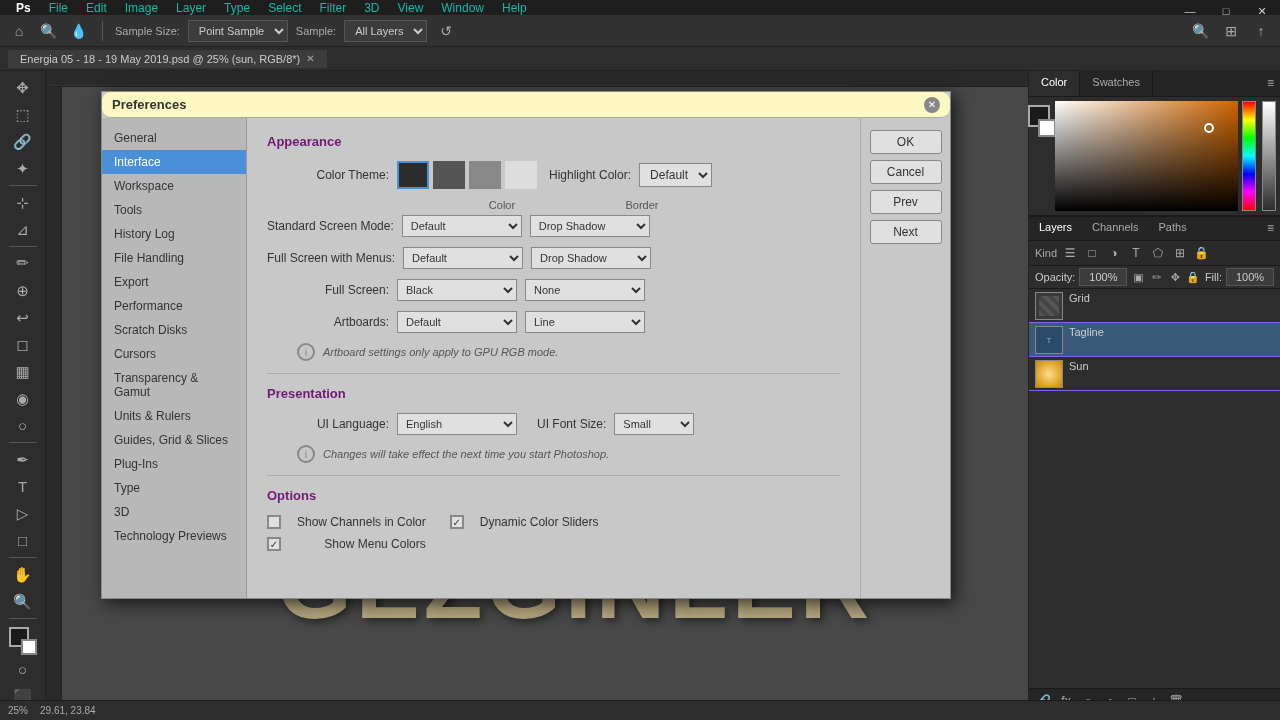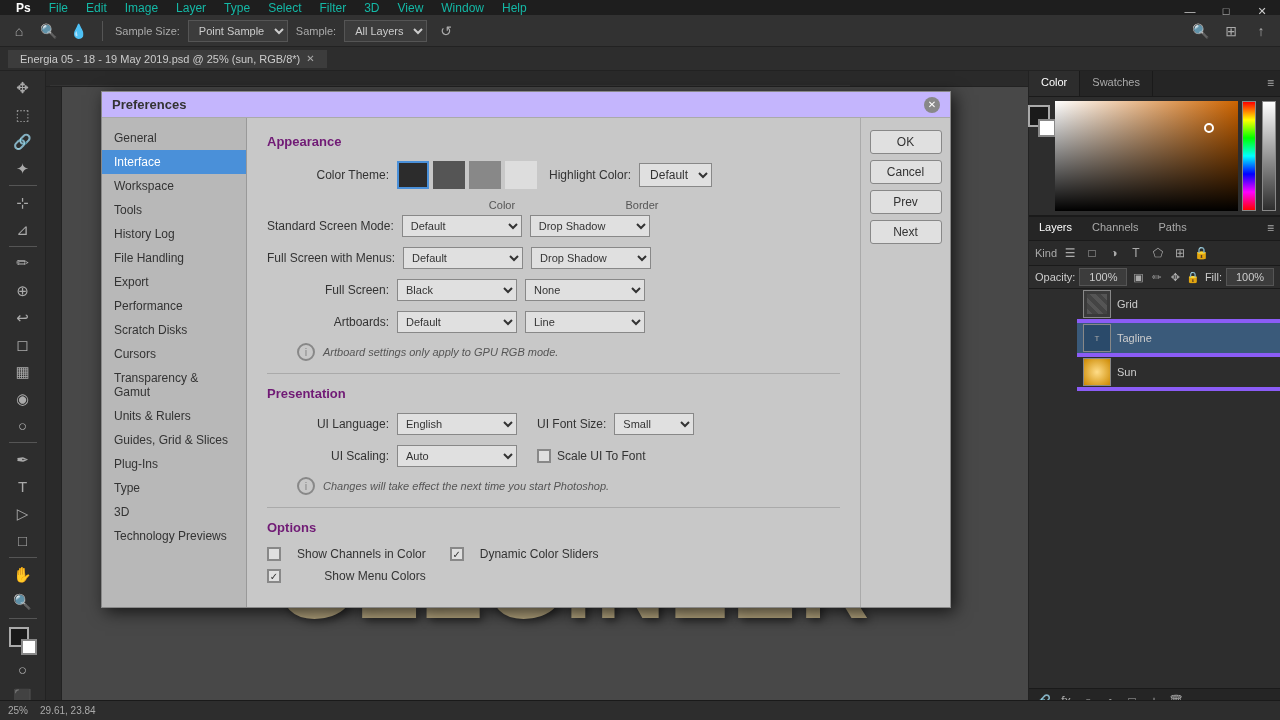--- a/index.html
+++ b/index.html
@@ -242,27 +242,26 @@
       background: #3c3c3c;
       border: 1px solid #555;
       color: #ccc;
       width: 48px;
       height: 18px;
       font-size: 11px;
       text-align: center;
     }
     .layer-row {
       display: flex;
-      align-items: center;
+      align-items: flex-start;
       padding: 3px 6px;
       gap: 6px;
       height: 34px;
-      border-bottom: 4px solid #8b5cf6;
-      cursor: pointer;
-      margin-left: 48px;
+      border-bottom: 1px solid #8b5cf6;
+      cursor: pointer;
     }
     .layer-thumb {
       width: 28px;
       height: 28px;
       background: #555;
       border: 1px solid #888;
       flex-shrink: 0;
     }
     .layer-name {
       font-size: 11px;
@@ -291,27 +290,28 @@
       top: 20px;
       left: 55px;
       width: 850px;
       background: #c8c8c8;
       border: 1px solid #888;
       box-shadow: 4px 4px 16px rgba(0,0,0,0.7);
       pointer-events: all;
       color: #222;
     }
     .dialog-titlebar {
-      background: #c4b5fd;
+      background: #fef9c3;
       height: 26px;
       display: flex;
       align-items: center;
       padding: 0 10px;
       border-bottom: 1px solid #aaa;
       justify-content: space-between;
+      border-radius: 9px;
     }
     .dialog-title {
       font-size: 13px;
       font-weight: 600;
       color: #333;
     }
     .dialog-close-btn {
       width: 16px;
       height: 16px;
       background: #888;
@@ -765,28 +765,20 @@
               <span class="form-label">UI Language:</span>
               <select class="select-sm">
                 <option>English</option>
               </select>
               <span style="font-size:12px;color:#333;margin-left:20px;margin-right:8px;">UI Font Size:</span>
               <select class="select-sm" style="width:80px;">
                 <option>Small</option>
               </select>
             </div>
 
-            <div class="form-row">
-              <span class="form-label">UI Scaling:</span>
-              <select class="select-sm">
-                <option>Auto</option>
-              </select>
-              <div class="checkbox-custom" style="margin-left:20px;"></div>
-              <span style="font-size:12px;color:#333;margin-left:6px;">Scale UI To Font</span>
-            </div>
 
             <div class="info-row">
               <div class="info-icon">i</div>
               <span>Changes will take effect the next time you start Photoshop.</span>
             </div>
 
             <div class="separator-line"></div>
 
             <div class="section-header">Options</div>
 

